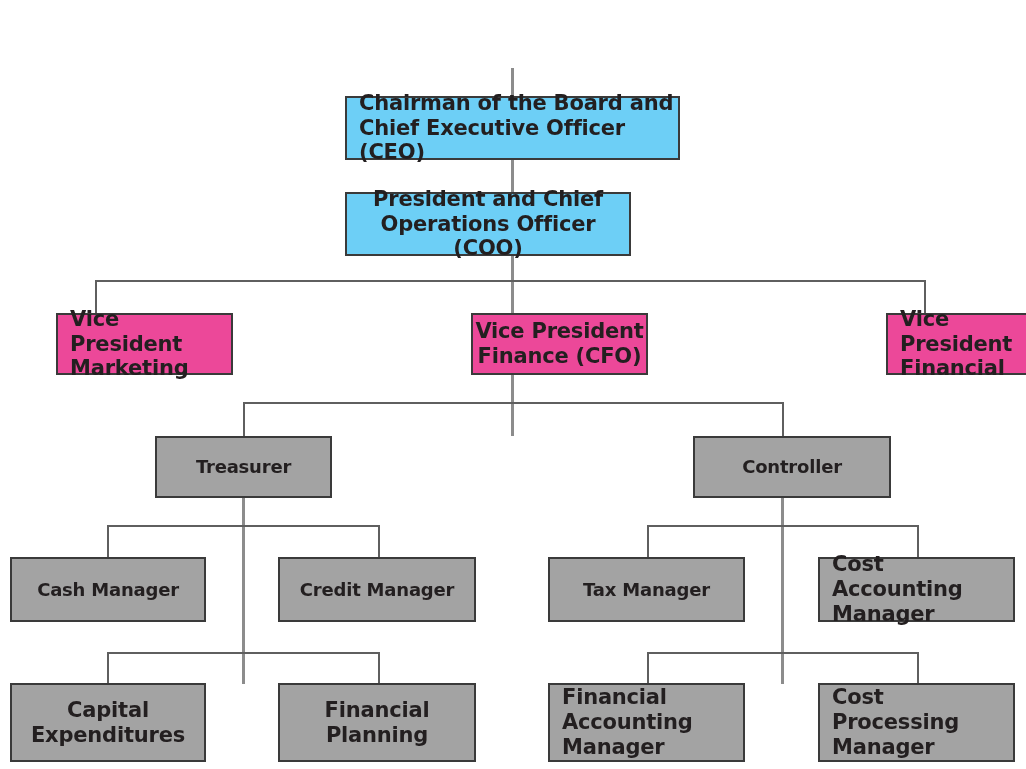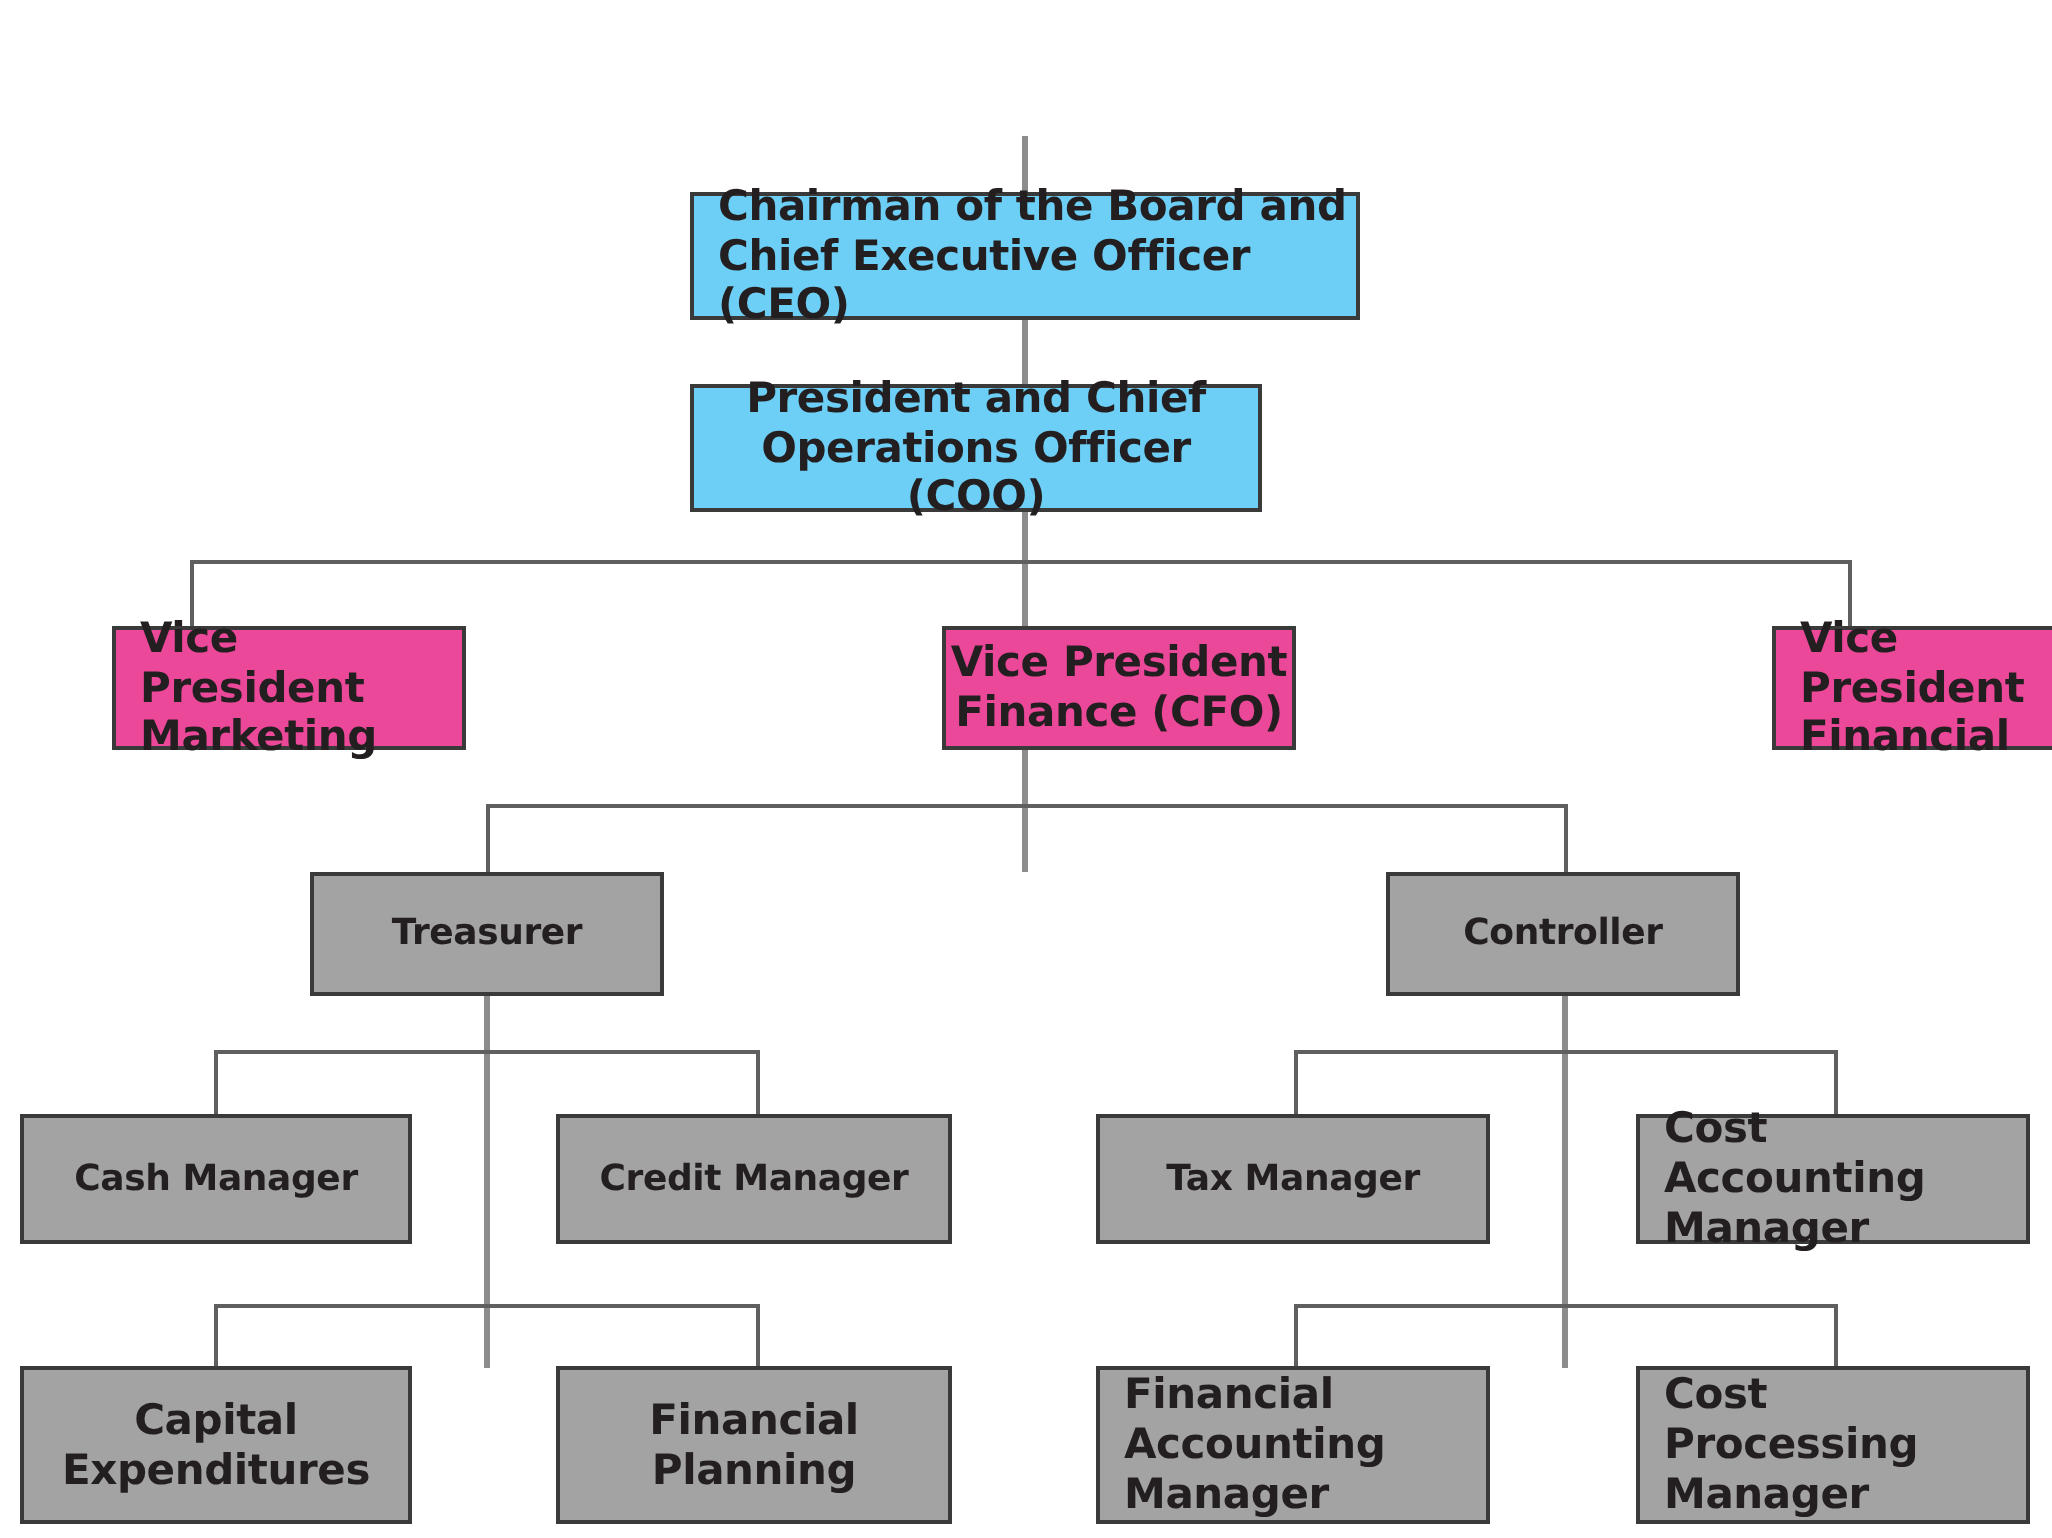--- a/index.html
+++ b/index.html
@@ -104,21 +104,21 @@
     <span class="lbl">
       <span>Vice President</span><br>
       <span>Financial</span>
     </span>
   </div>
 
   <div class="node yellow ctr f18" style="left:155px;top:436px;width:177px;height:62px;">
     <span class="lbl">Treasurer</span>
   </div>
 
-  <div class="node yellow ctr f18" style="left:693px;top:436px;width:177px;height:62px;align-items:center;">
+  <div class="node yellow ctr f18" style="left:693px;top:436px;width:198px;height:62px;align-items:center;">
     <span class="lbl">Controller</span>
   </div>
 
   <div class="node yellow ctr f18" style="left:278px;top:557px;width:198px;height:65px;">
     <span class="lbl">Credit Manager</span>
   </div>
 
   <div class="node yellow ctr f18" style="left:10px;top:557px;width:196px;height:65px;">
     <span class="lbl">Cash Manager</span>
   </div>

